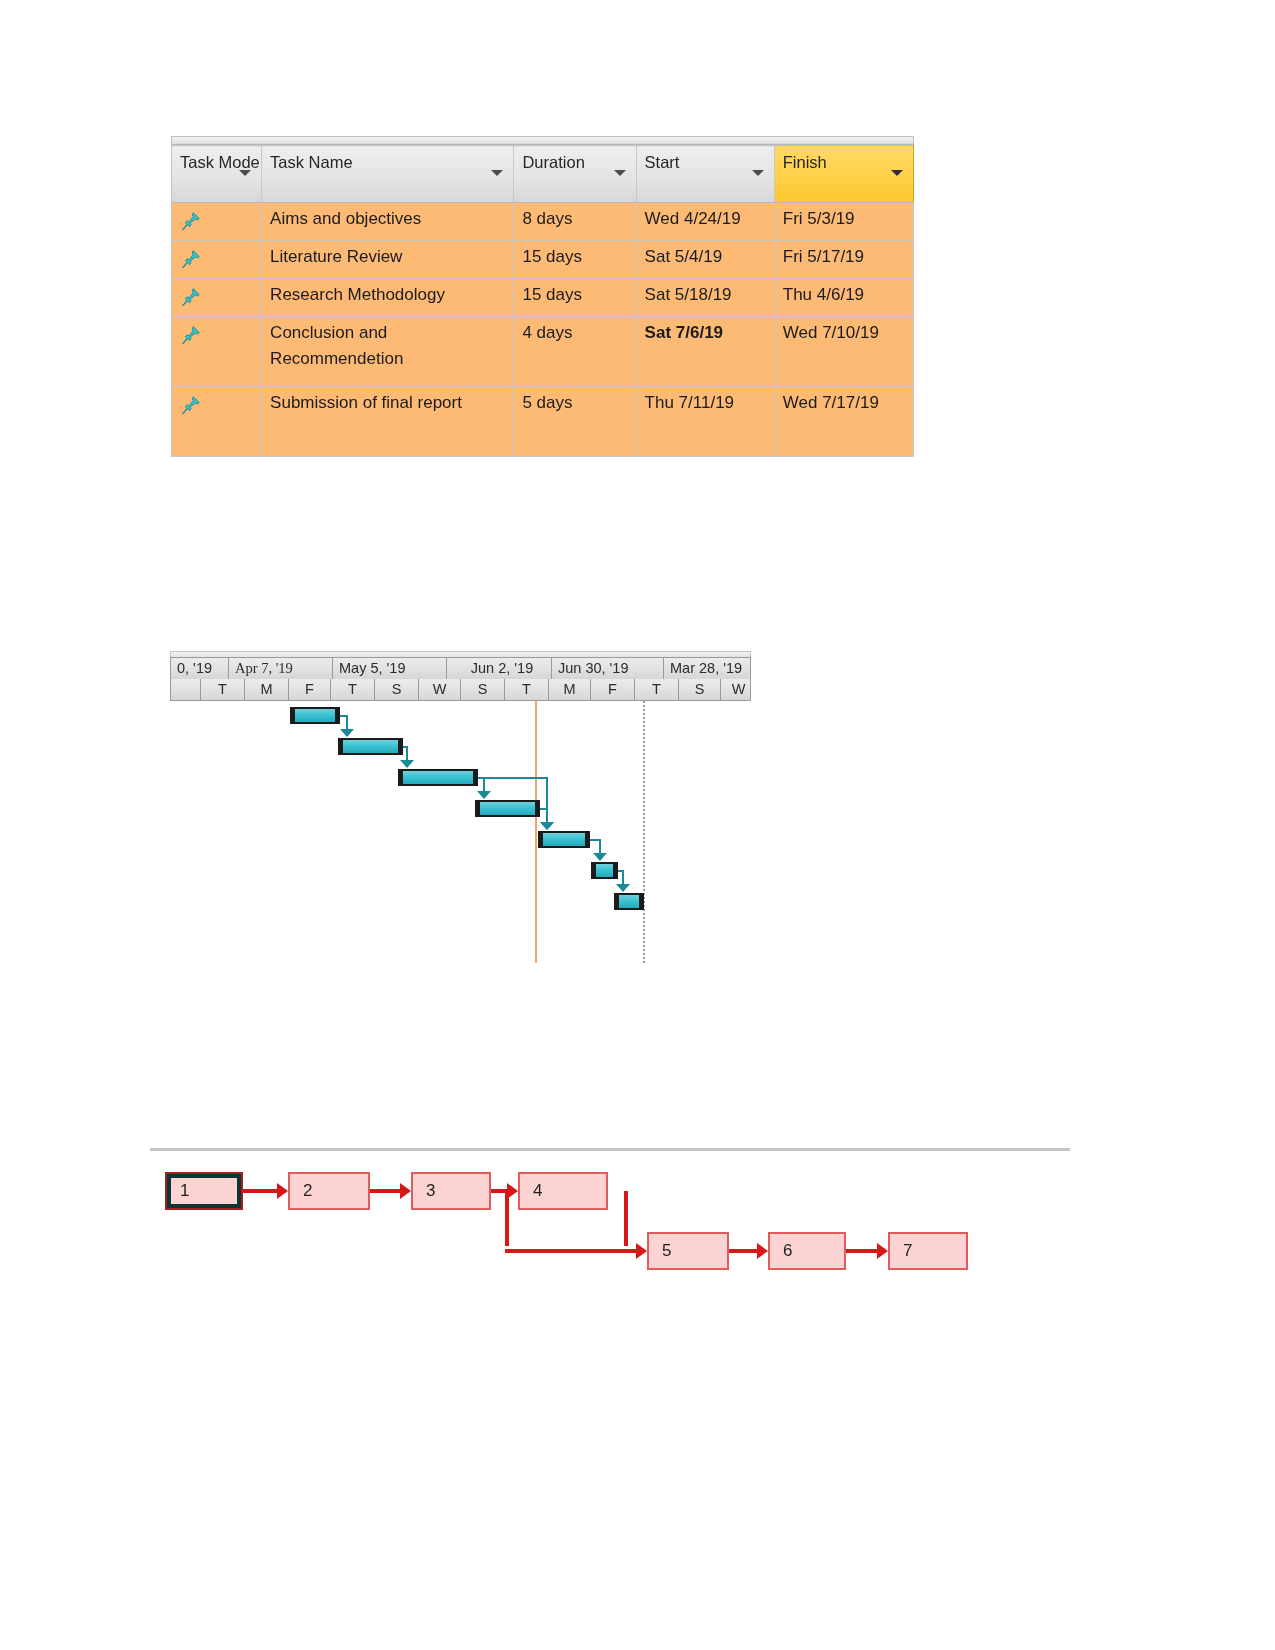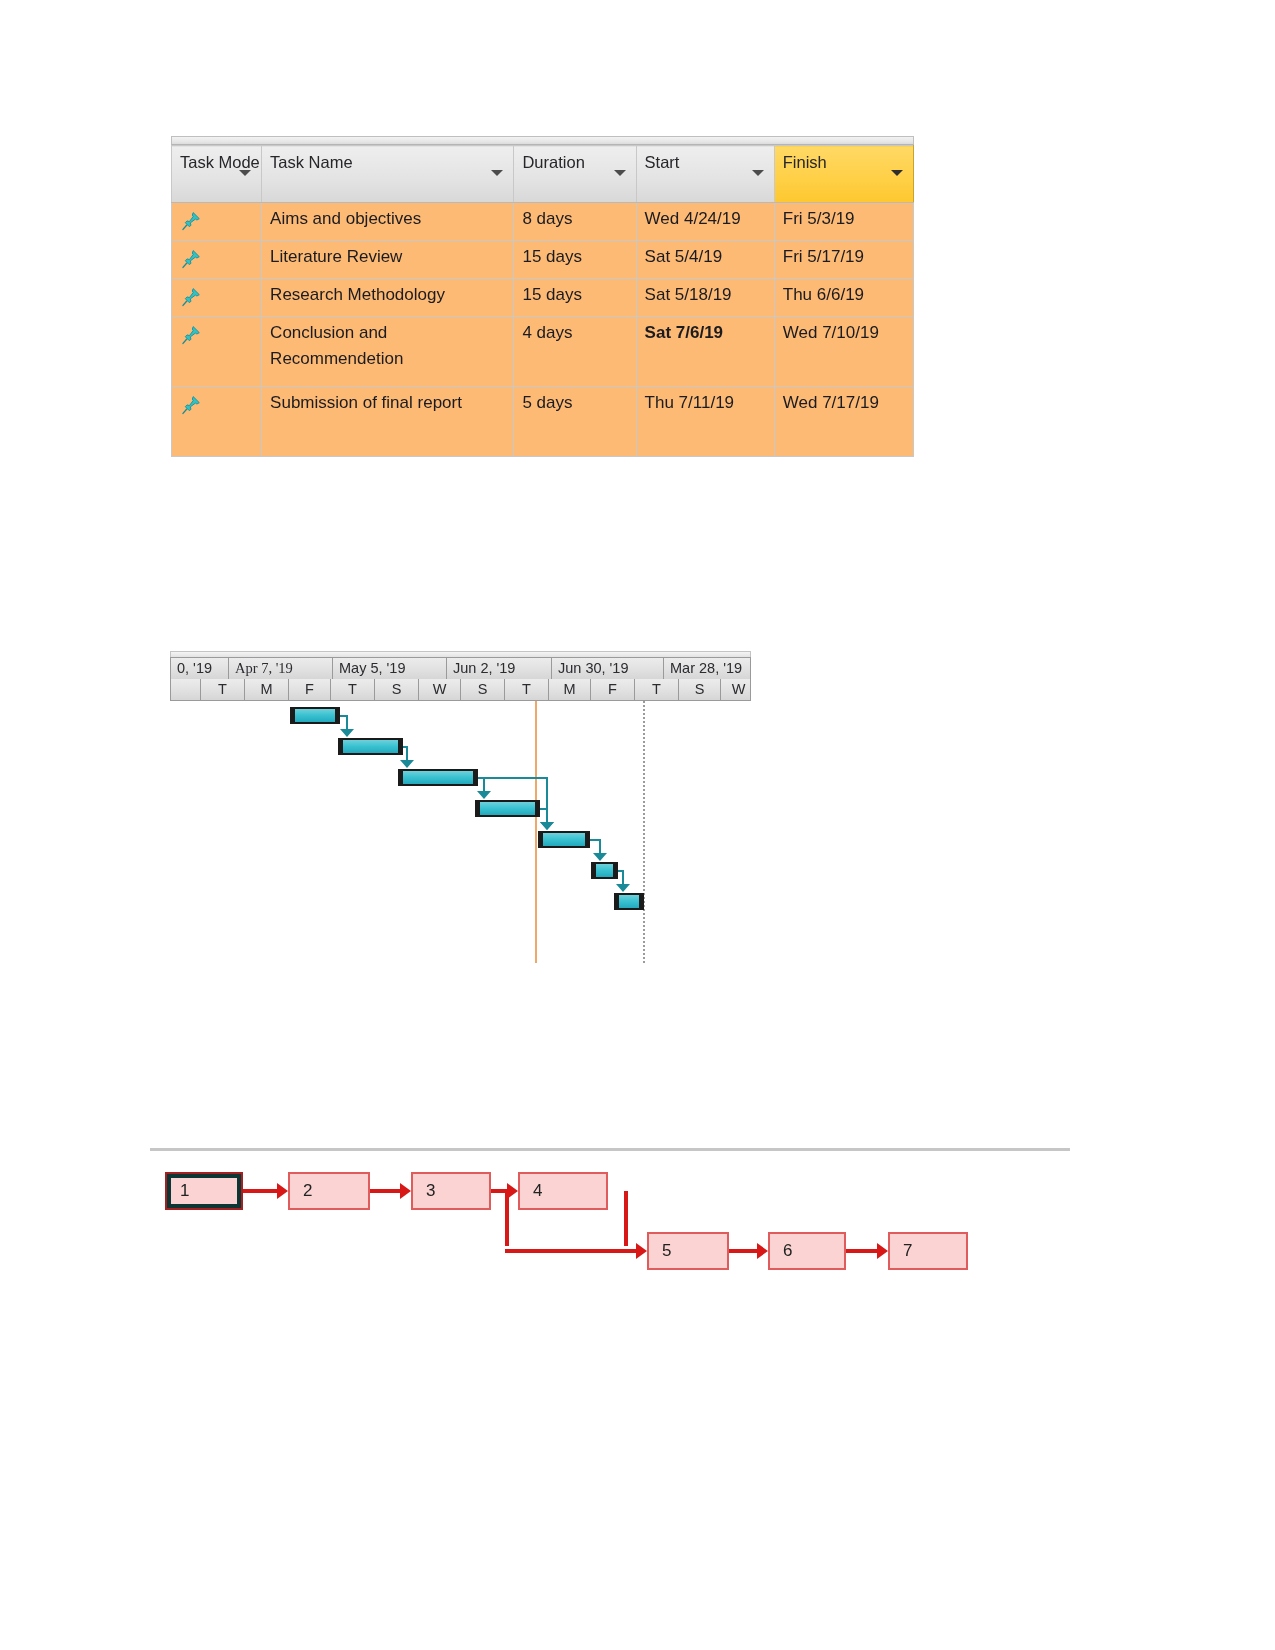--- a/index.html
+++ b/index.html
@@ -295,21 +295,21 @@
           <td class="c-finish">Fri 5/17/19</td>
         </tr>
         <tr>
           <td class="c-mode"><span class="pin"><svg width="22" height="22" viewBox="0 0 22 22">
                 <path d="M13.2 2.6 L19.3 8.7 L16.9 10.0 L15.4 9.1 L10.3 12.9 L11.0 15.3 L9.2 16.6 L5.3 12.7 L7.0 10.9 L9.4 11.6 L13.2 6.5 L12.3 5.0 Z" fill="#2fc3c6" stroke="#1b8e95" stroke-width="0.9" stroke-linejoin="round"></path>
                 <path d="M6.6 15.3 L3.0 19.4" stroke="#1b8e95" stroke-width="1.4" stroke-linecap="round"></path>
               </svg></span></td>
           <td class="c-name">Research Methodology</td>
           <td class="c-dur">15 days</td>
           <td class="c-start">Sat 5/18/19</td>
-          <td class="c-finish">Thu 6/6/19</td>
+          <td class="c-finish">Thu 4/6/19</td>
         </tr>
         <tr>
           <td class="c-mode" style="height: 63px;"><span class="pin"><svg width="22" height="22" viewBox="0 0 22 22">
                 <path d="M13.2 2.6 L19.3 8.7 L16.9 10.0 L15.4 9.1 L10.3 12.9 L11.0 15.3 L9.2 16.6 L5.3 12.7 L7.0 10.9 L9.4 11.6 L13.2 6.5 L12.3 5.0 Z" fill="#2fc3c6" stroke="#1b8e95" stroke-width="0.9" stroke-linejoin="round"></path>
                 <path d="M6.6 15.3 L3.0 19.4" stroke="#1b8e95" stroke-width="1.4" stroke-linecap="round"></path>
               </svg></span></td>
           <td class="c-name" style="height: 63px;">Conclusion and Recommendetion</td>
           <td class="c-dur" style="height: 63px;">4 days</td>
           <td class="c-start" style="height: 63px; font-weight: bold;">Sat 7/6/19</td>
           <td class="c-finish" style="height: 63px;">Wed 7/10/19</td>
@@ -327,21 +327,21 @@
       </tbody>
   </table>
 </div>
 
 <div id="gantt">
   <div class="gantt-topbar"></div>
   <div class="tl-row tl-top" id="tl-top">
       <div class="tl-cell" style="width: 58px; flex: 0 0 58px;">0, '19</div>
       <div class="tl-cell" style="width: 104px; flex: 0 0 104px; font-family: Liberation Serif, serif;">Apr 7, '19</div>
       <div class="tl-cell" style="width: 114px; flex: 0 0 114px;">May 5, '19</div>
-      <div class="tl-cell" style="width: 105px; flex: 0 0 105px;">Jun 2, '19</div>
+      <div class="tl-cell" style="width: 105px; flex: 0 0 105px; text-align: center;">Jun 2, '19</div>
       <div class="tl-cell" style="width: 112px; flex: 0 0 112px;">Jun 30, '19</div>
       <div class="tl-cell" style="width: 85px; flex: 0 0 85px;">Mar 28, '19</div>
     </div>
   <div class="tl-row tl-bottom" id="tl-bottom">
       <div class="tl-cell" style="width: 30px; flex: 0 0 30px;"></div>
       <div class="tl-cell" style="width: 44px; flex: 0 0 44px;">T</div>
       <div class="tl-cell" style="width: 44px; flex: 0 0 44px;">M</div>
       <div class="tl-cell" style="width: 42px; flex: 0 0 42px;">F</div>
       <div class="tl-cell" style="width: 44px; flex: 0 0 44px;">T</div>
       <div class="tl-cell" style="width: 44px; flex: 0 0 44px;">S</div>

